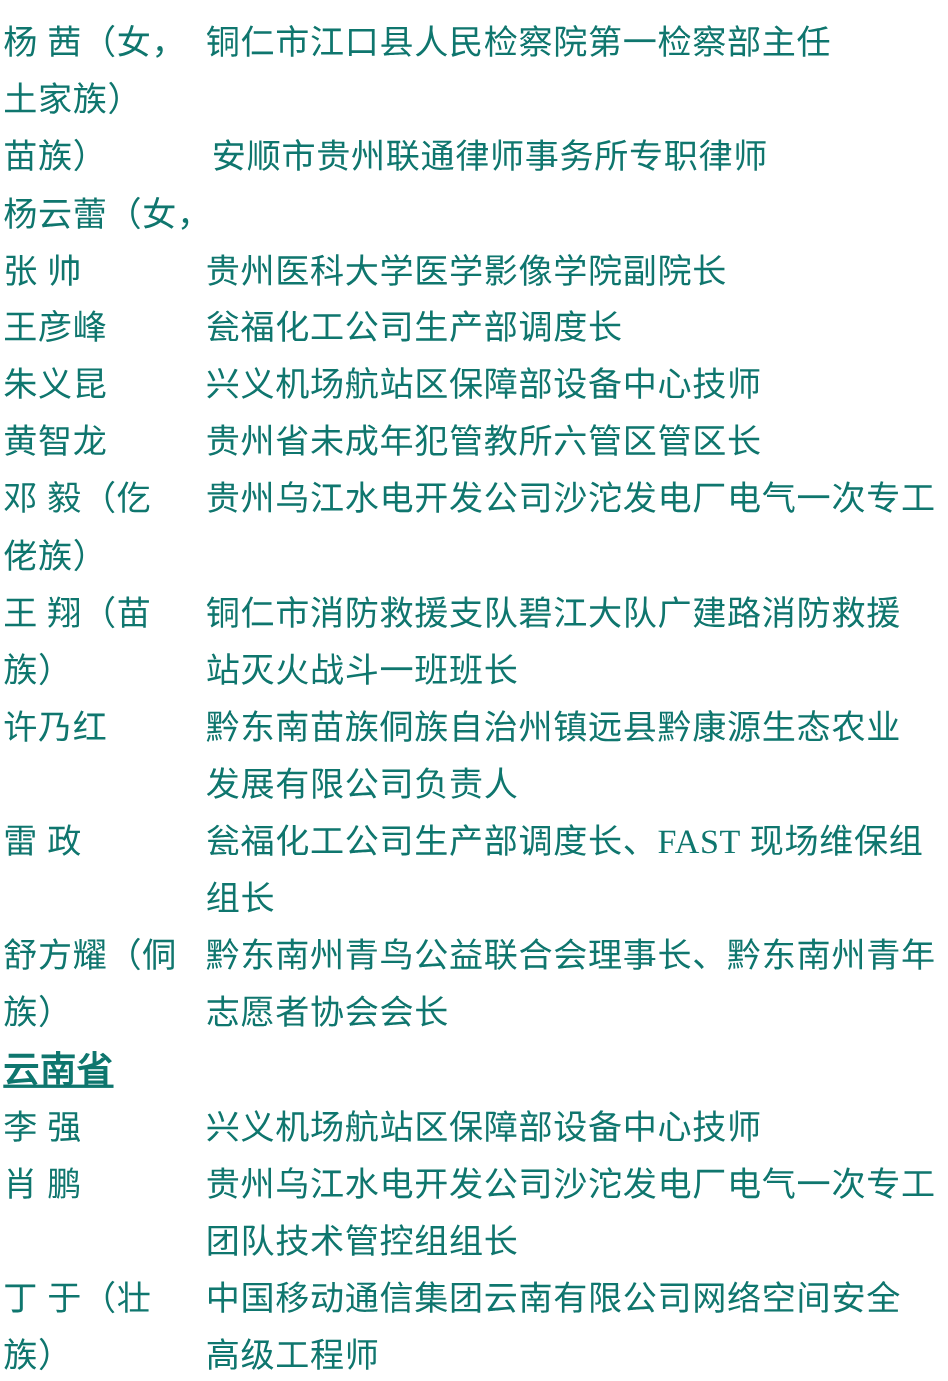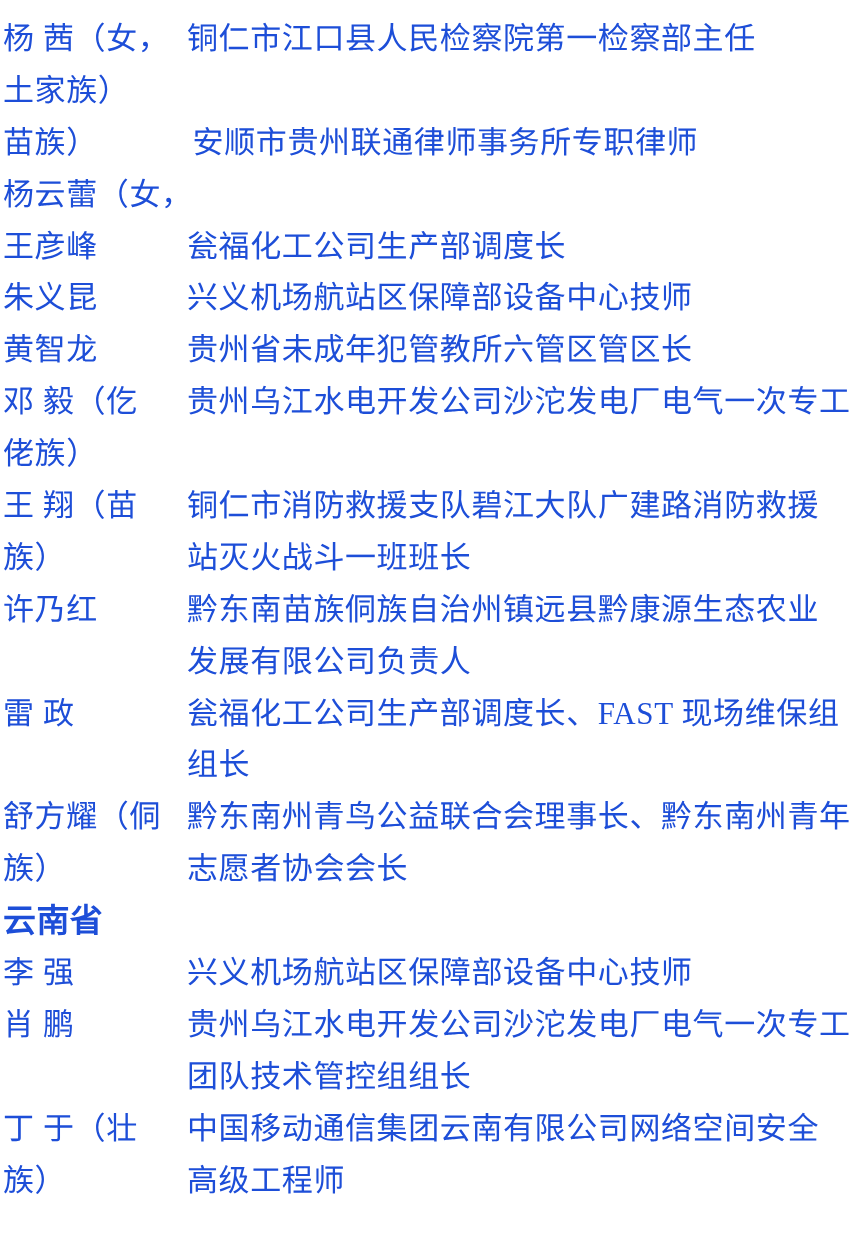--- a/index.html
+++ b/index.html
@@ -11,21 +11,21 @@
     box-sizing: border-box;
     width: 862px;
     height: 1255px;
     overflow: hidden;
     background: #ffffff;
     padding: 13px 0 0 3px;
     font-family: "Liberation Serif", "DejaVu Serif", serif;
     font-size: 31px;
     line-height: 51.9px;
     letter-spacing: 0.6px;
-    color: #1d4ed8;
+    color: #0f766e;
   }
   .entry {
     display: flex;
     align-items: flex-start;
   }
   .name-col {
     flex: 0 0 184px;
     white-space: pre;
   }
   .title-col {
@@ -35,34 +35,39 @@
   .line {
     height: 51.9px;
     overflow: visible;
   }
   .section-header {
     font-family: "Liberation Sans", "DejaVu Sans", sans-serif;
     font-weight: 700;
     font-size: 33px;
     line-height: 51.9px;
     letter-spacing: 0.4px;
+    text-decoration: underline;
   }
 </style>
 </head>
 <body>
 
 <div class="page">
   <div>
       <div class="entry">
         <div class="name-col"><div class="line">杨 茜（女，</div><div class="line">土家族）</div></div>
         <div class="title-col"><div class="line">铜仁市江口县人民检察院第一检察部主任</div></div>
       </div>
       <div class="entry">
         <div class="name-col"><div class="line">苗族）</div><div class="line">杨云蕾（女，</div></div>
         <div class="title-col"><div class="line">安顺市贵州联通律师事务所专职律师</div></div>
+      </div>
+      <div class="entry">
+        <div class="name-col"><div class="line">张 帅</div></div>
+        <div class="title-col"><div class="line">贵州医科大学医学影像学院副院长</div></div>
       </div>
       <div class="entry">
         <div class="name-col"><div class="line">王彦峰</div></div>
         <div class="title-col"><div class="line">瓮福化工公司生产部调度长</div></div>
       </div>
       <div class="entry">
         <div class="name-col"><div class="line">朱义昆</div></div>
         <div class="title-col"><div class="line">兴义机场航站区保障部设备中心技师</div></div>
       </div>
       <div class="entry">

